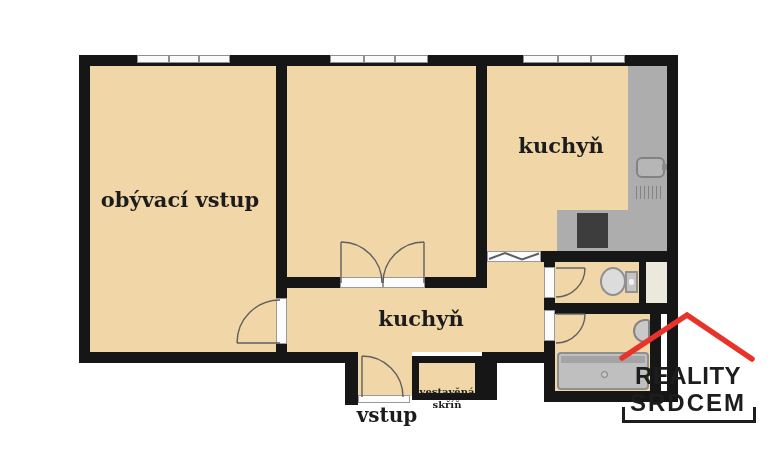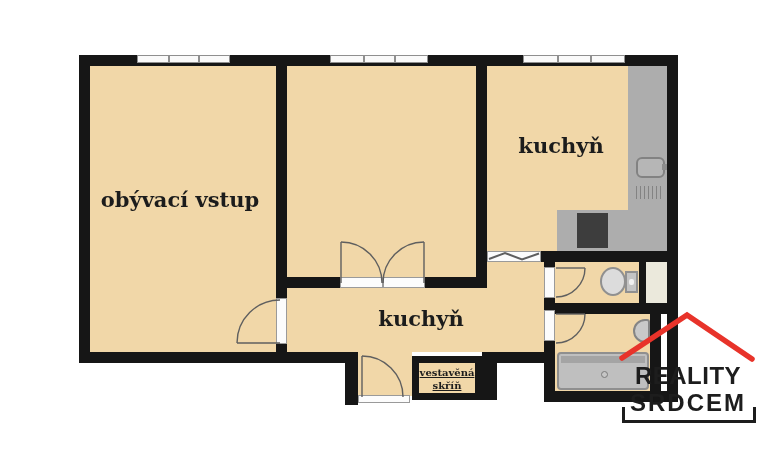--- a/index.html
+++ b/index.html
@@ -126,21 +126,22 @@
       <line x1="556" y1="314" x2="585" y2="314"></line>
       <path d="M362,356 A41,41 0 0 1 403,397"></path>
       <line x1="362" y1="356" x2="362" y2="397"></line>
       <polyline points="489,259 505,253 522,259.5 539,253.5" stroke-width="2"></polyline>
     </g>
   </svg>
 
   <div class="label lbl-lg" style="left:80px;top:189px;width:200px;">obývací vstup</div>
   <div class="label lbl-lg" style="left:481px;top:135px;width:160px;">kuchyň</div>
   <div class="label lbl-lg" style="left:341px;top:308px;width:160px;">kuchyň</div>
-  <div class="label lbl-sm" style="left:419px;top:367px;width:56px;text-decoration:underline;">vestavěná skříň</div>
+  <div class="label lbl-sm" style="left:419px;top:386px;width:56px;">vestavěná skříň</div>
+  <div class="label" style="left:327px;top:405px;width:120px;font-size:20px;">vstup</div>
 
   <svg class="svg-overlay" width="768" height="459" viewBox="0 0 768 459">
     <polyline points="622,358 687,315 752,359" fill="none" stroke="#e8332a" stroke-width="5.5" stroke-linejoin="miter" stroke-linecap="round"></polyline>
   </svg>
   <div class="logo-text" style="left:620px;top:364px;width:136px;font-size:24px;letter-spacing:0.5px;">REALITY</div>
   <div class="logo-text" style="left:618px;top:391px;width:140px;font-size:24px;letter-spacing:2px;">SRDCEM</div>
   <div class="bracket" style="left:622px;top:407px;width:134px;height:16px;"></div>
 
 </div>
 

